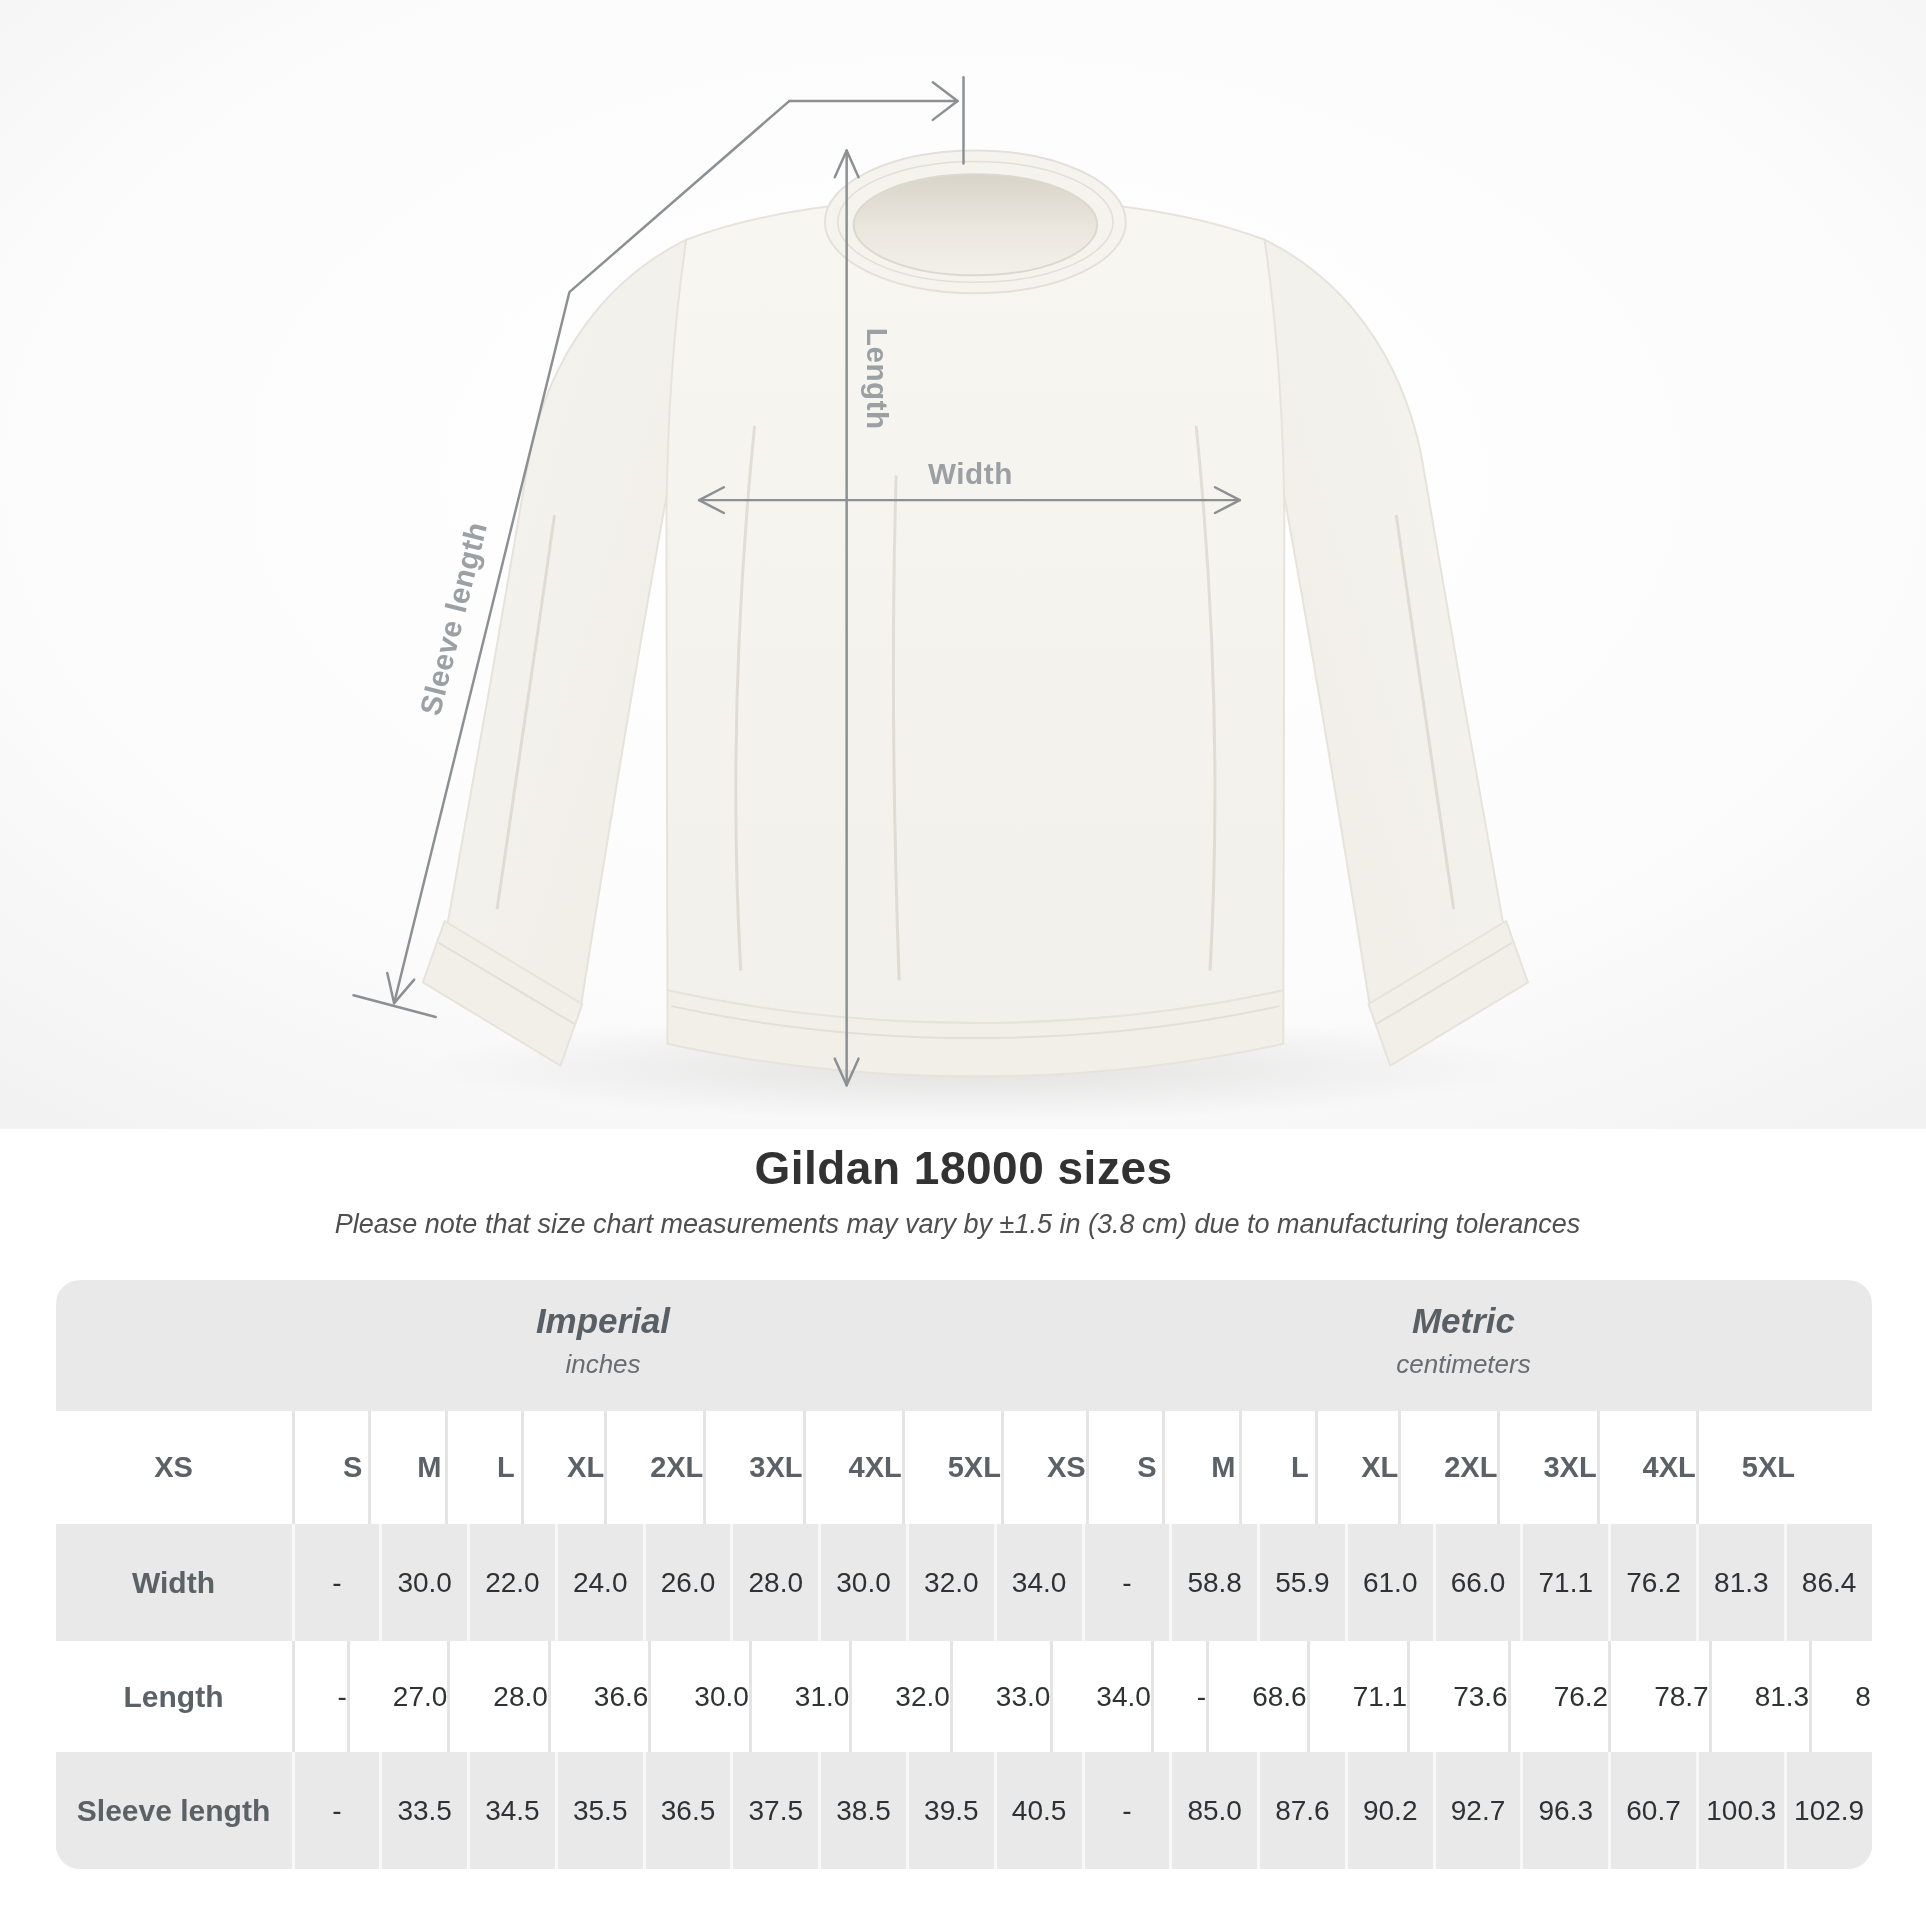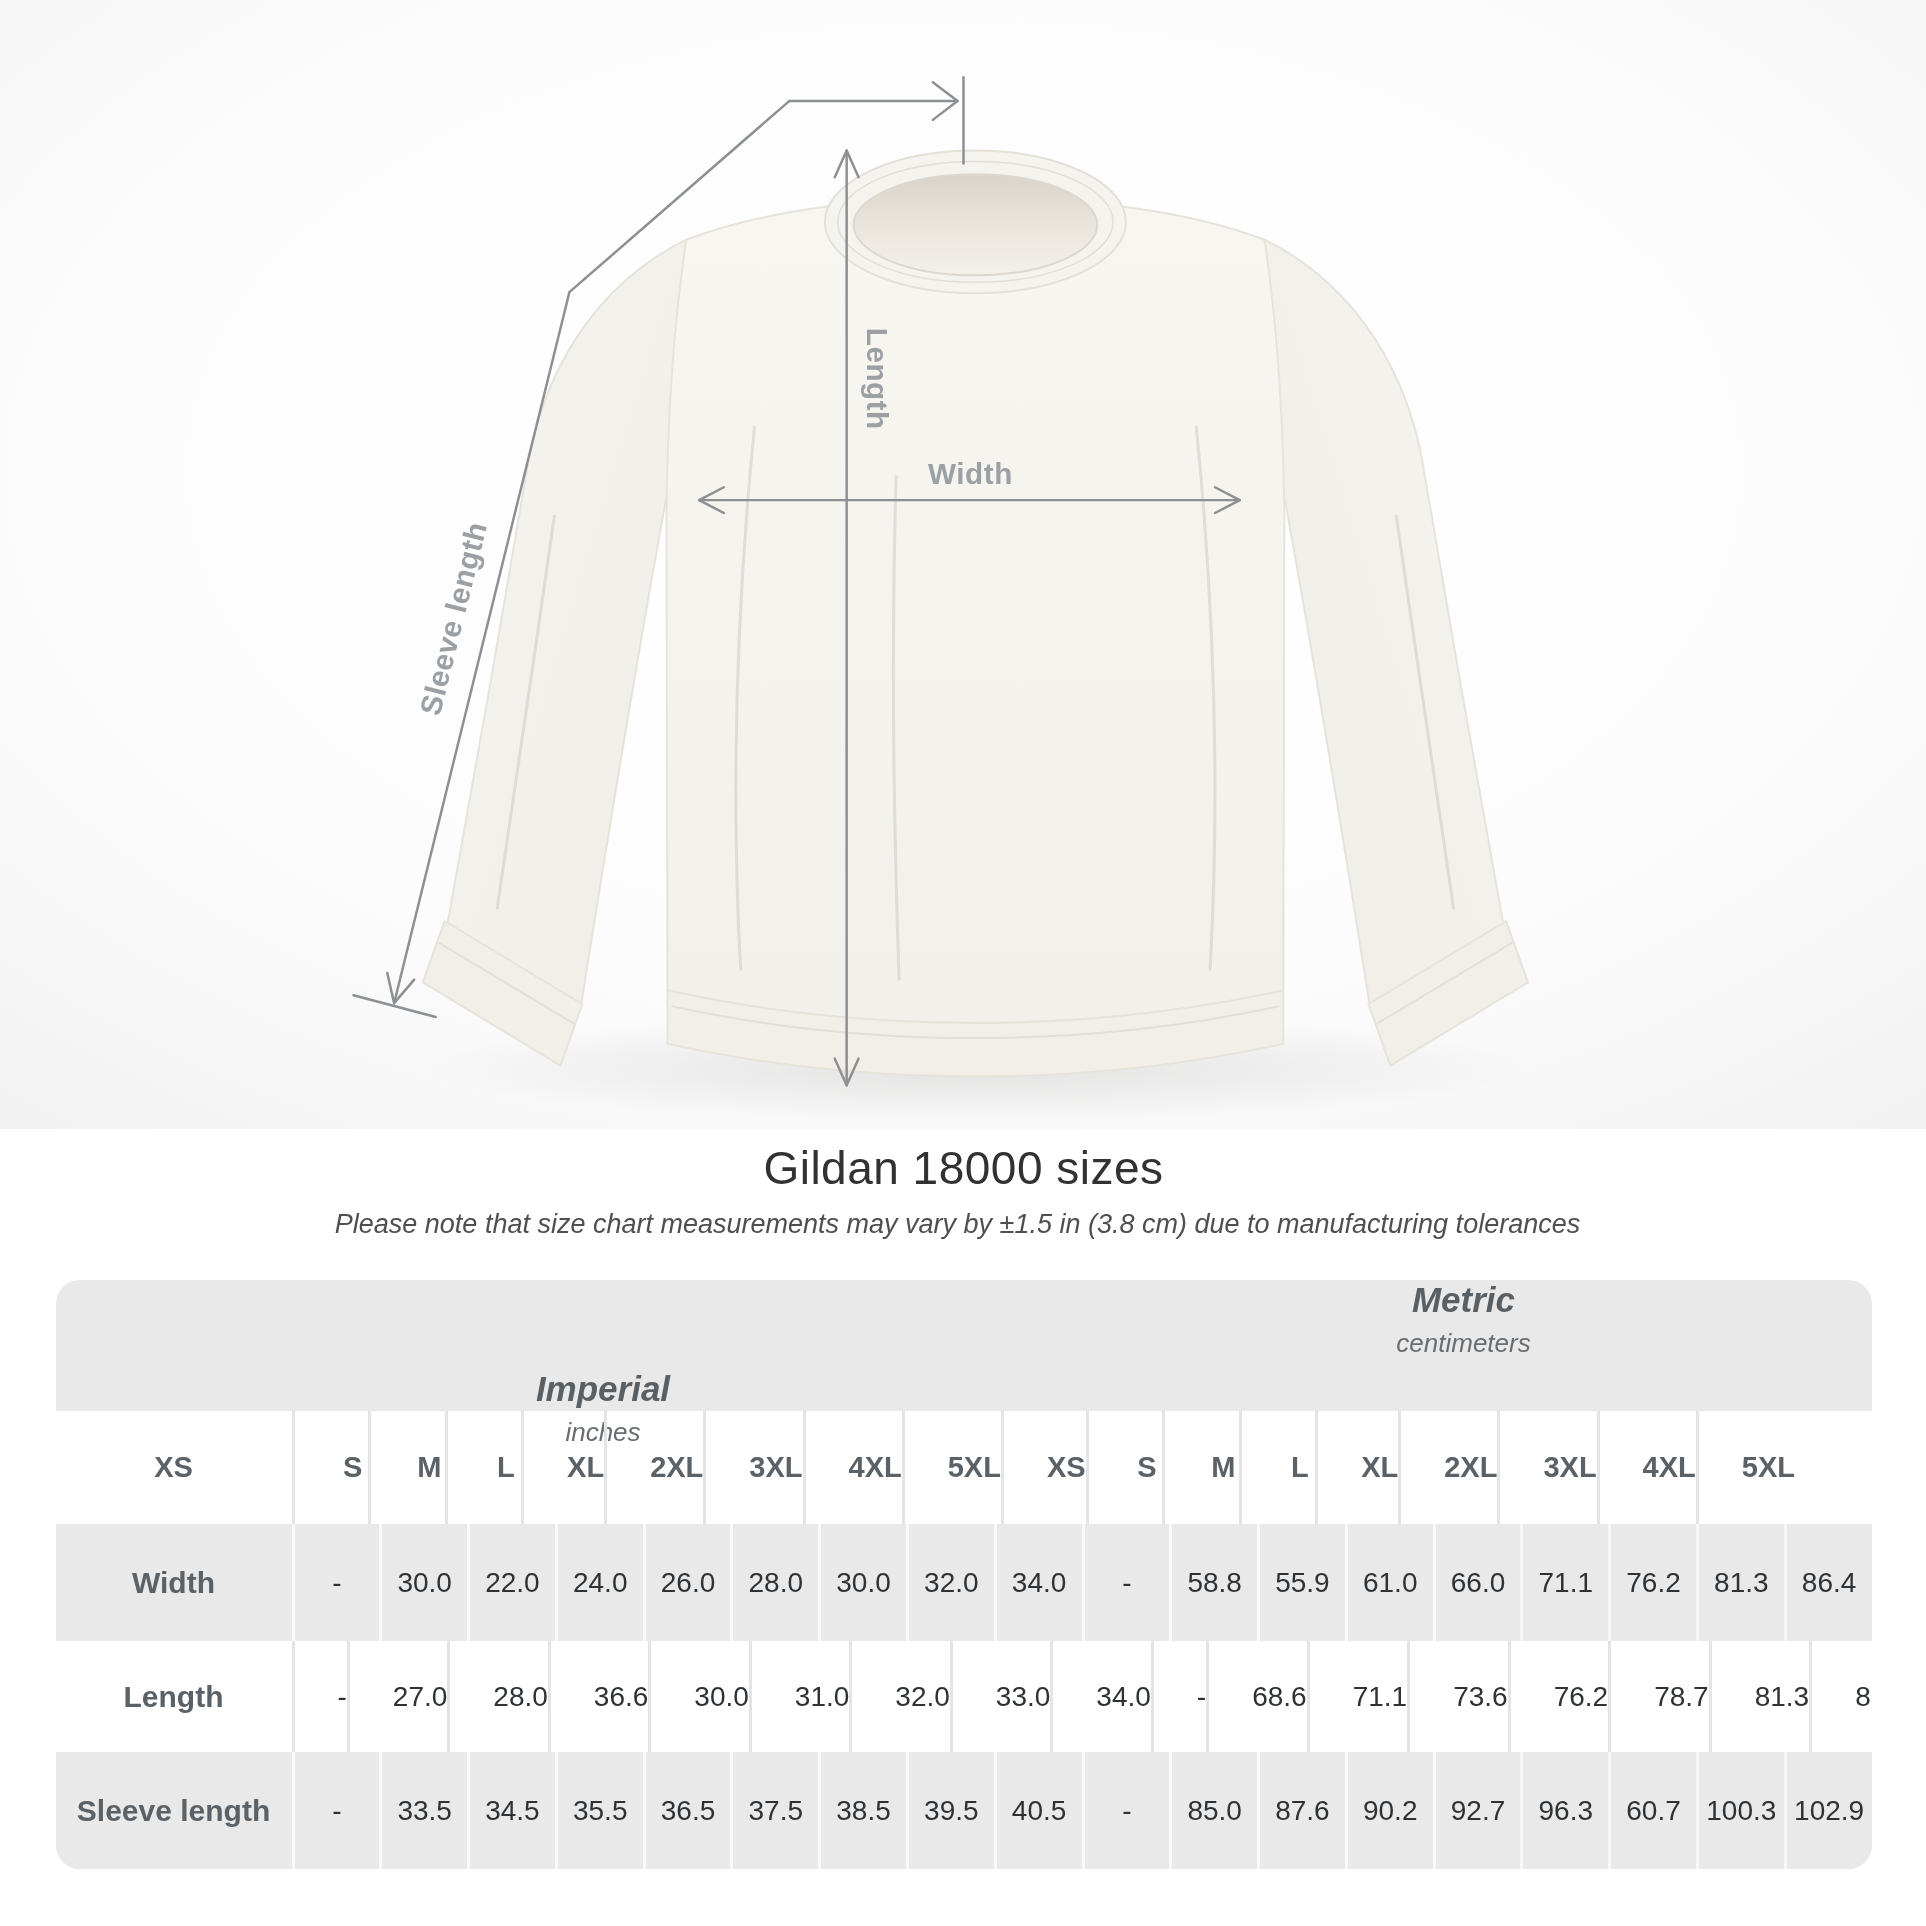--- a/index.html
+++ b/index.html
@@ -4,21 +4,21 @@
 <style>
   html,body{margin:0;padding:0;background:#ffffff;}
   body{width:1927px;height:1927px;font-family:"Liberation Sans","DejaVu Sans",sans-serif;-webkit-font-smoothing:antialiased;}
   .page{width:1927px;height:1927px;background:#ffffff;overflow:hidden;}
 
   
   .photo{width:1927px;height:1129px;position:relative;}
   .photo svg{display:block;}
 
   
-  .title{margin:12px 0 0 0;text-align:center;font-size:46px;font-weight:normal;color:#323232;letter-spacing:0.5px;}
+  .title{margin:12px 0 0 0;text-align:center;font-size:46px;font-weight:bold;color:#323232;letter-spacing:0.5px;}
   .subtitle{margin:14px 12px 0 0;text-align:center;font-size:27px;font-style:italic;font-weight:400;color:#4f4f4f;}
 
   
   .size-table{width:1816px;margin:40px auto 0 auto;background:#e9e9e9;border-radius:24px;overflow:hidden;}
   .row{display:grid;grid-template-columns:236px repeat(18,1fr);}
   .cell{display:flex;align-items:center;justify-content:center;box-sizing:border-box;}
 
   .group-row{height:131px;}
   .group-cell{display:flex;flex-direction:column;align-items:center;justify-content:center;padding-bottom:10px;}
   .group-cell.imperial{grid-column:1 / 11;padding-left:69px;}
@@ -129,27 +129,27 @@
         <text transform="translate(468,627) rotate(-76)" text-anchor="middle">Sleeve length</text>
       </g>
     </svg>
   </div>
 
   <h1 class="title">Gildan 18000 sizes</h1>
   <p class="subtitle">Please note that size chart measurements may vary by ±1.5 in (3.8 cm) due to manufacturing tolerances</p>
 
   <div class="size-table">
     <div class="row group-row">
+      <div class="group-cell imperial">
+        <div class="g-title">Imperial</div>
+        <div class="g-sub">inches</div>
+      </div>
       <div class="group-cell metric">
         <div class="g-title">Metric</div>
         <div class="g-sub">centimeters</div>
-      </div>
-      <div class="group-cell imperial">
-        <div class="g-title">Imperial</div>
-        <div class="g-sub">inches</div>
       </div>
     </div>
     <div class="row header-row row-white" id="header-row">
         <div class="cell head-cell">XS</div>
         <div class="cell head-cell">S</div>
         <div class="cell head-cell">M</div>
         <div class="cell head-cell">L</div>
         <div class="cell head-cell">XL</div>
         <div class="cell head-cell">2XL</div>
         <div class="cell head-cell">3XL</div>

